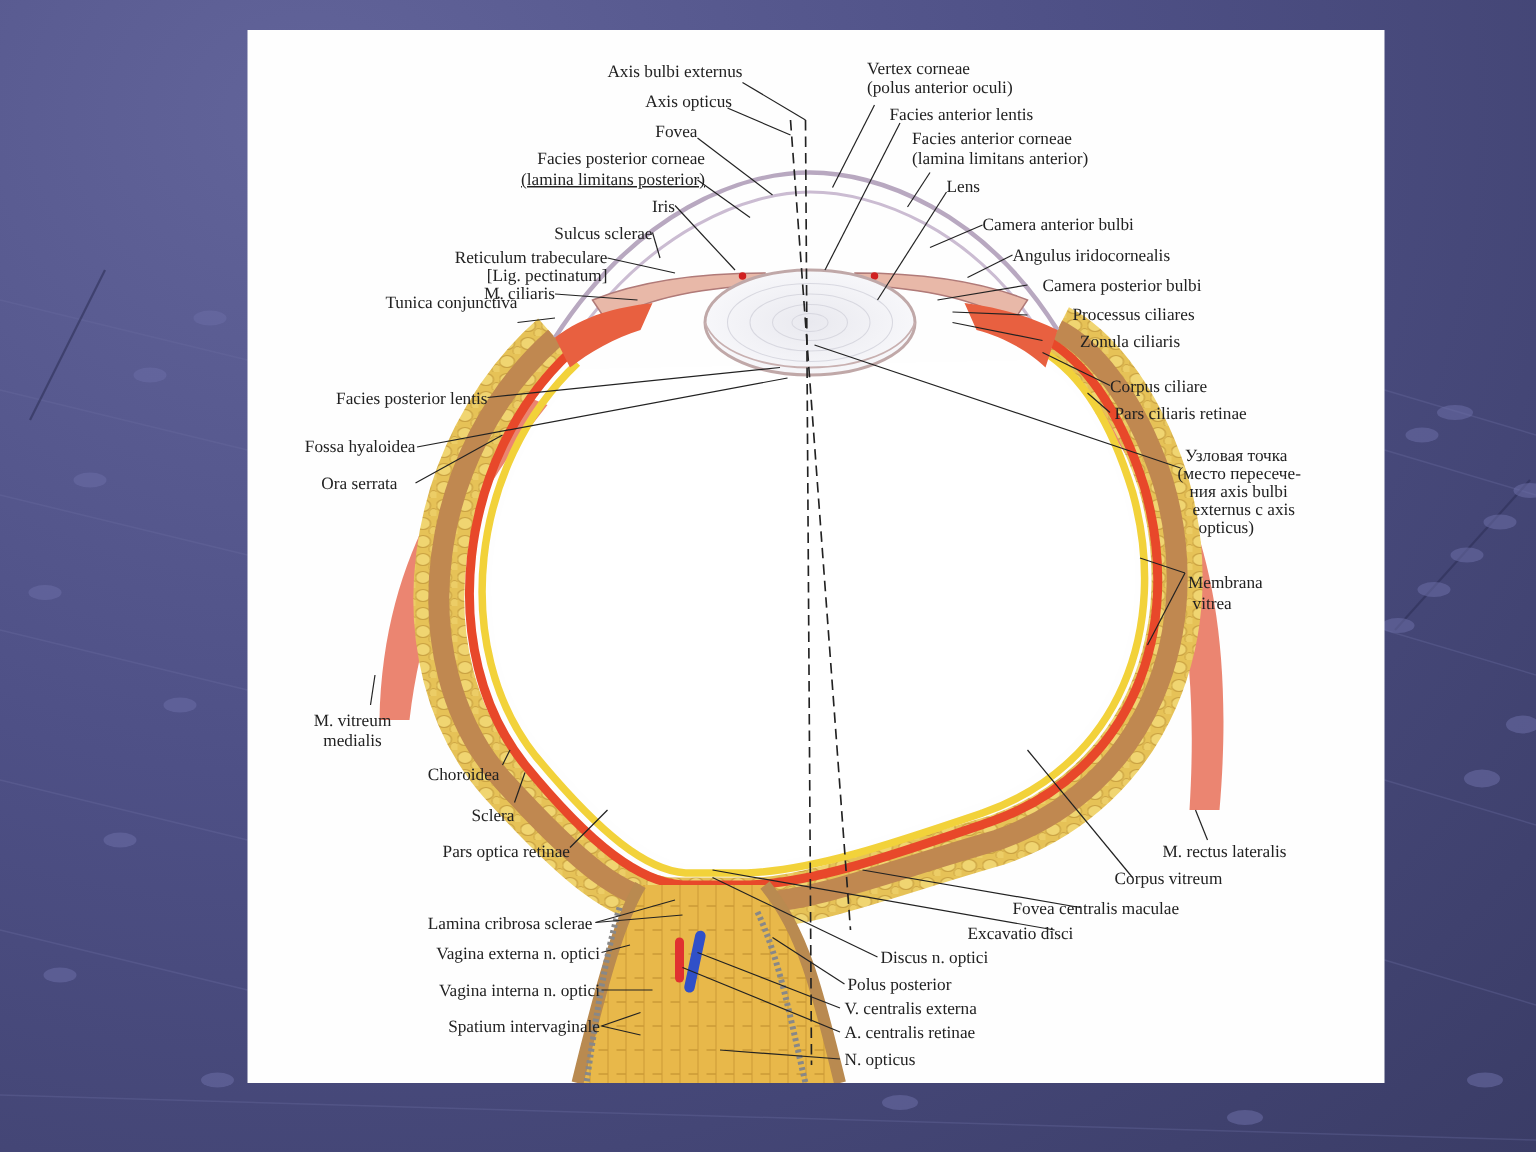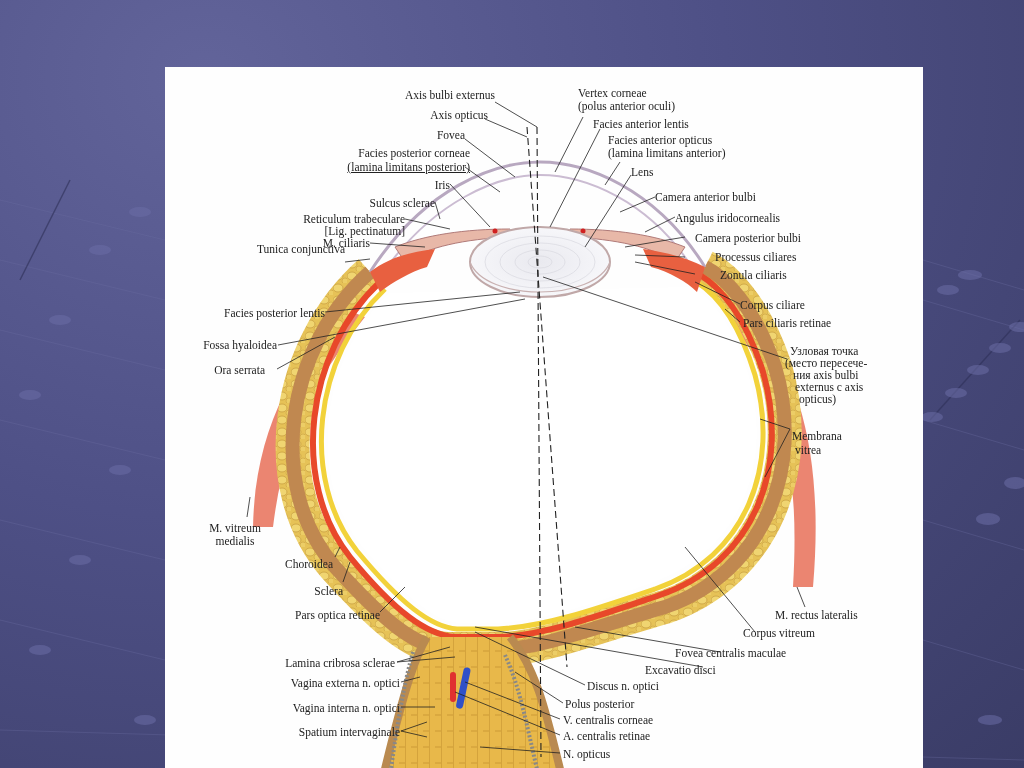--- a/index.html
+++ b/index.html
@@ -5,21 +5,20 @@
   html, body { margin:0; padding:0; }
   body {
     width:1024px; height:768px; overflow:hidden; position:relative;
     background: radial-gradient(ellipse at 20% 10%, #62649a 0%, #4e5086 45%, #3a3c66 100%);
     font-family: "Liberation Serif", serif;
   }
   .bg-deco { position:absolute; inset:0; }
   .slide {
     position:absolute; left:165px; top:20px; width:758px; height:702px;
     background:#fefefe;
-    margin-top:47px;
   }
   .diagram { position:absolute; left:0; top:0; }
   .lbl {
     position:absolute; font-size:11.5px; color:#222; white-space:nowrap; line-height:12px;
     font-family: "Liberation Serif", serif;
   }
   .lbl.r { text-align:right; }
   .lbl.c { text-align:center; }
 </style>
 </head>
@@ -186,21 +185,21 @@
   <div class="lbl r" style="left:220px;top:112px;width:65px;">Iris</div>
   <div class="lbl r" style="left:150px;top:130px;width:120px;">Sulcus sclerae</div>
   <div class="lbl r" style="left:100px;top:146px;width:140px;">Reticulum trabeculare</div>
   <div class="lbl r" style="left:100px;top:158px;width:140px;">[Lig. pectinatum]</div>
   <div class="lbl r" style="left:100px;top:170px;width:105px;">M. ciliaris</div>
   <div class="lbl r" style="left:50px;top:176px;width:130px;">Tunica conjunctiva</div>
 
   <div class="lbl" style="left:413px;top:20px;">Vertex corneae</div>
   <div class="lbl" style="left:413px;top:33px;">(polus anterior oculi)</div>
   <div class="lbl" style="left:428px;top:51px;">Facies anterior lentis</div>
-  <div class="lbl" style="left:443px;top:67px;">Facies anterior opticus</div>
+  <div class="lbl" style="left:443px;top:67px;">Facies anterior corneae</div>
   <div class="lbl" style="left:443px;top:80px;">(lamina limitans anterior)</div>
   <div class="lbl" style="left:466px;top:99px;">Lens</div>
   <div class="lbl" style="left:490px;top:124px;">Camera anterior bulbi</div>
   <div class="lbl" style="left:510px;top:145px;">Angulus iridocornealis</div>
   <div class="lbl" style="left:530px;top:165px;">Camera posterior bulbi</div>
   <div class="lbl" style="left:550px;top:184px;">Processus ciliares</div>
   <div class="lbl" style="left:555px;top:202px;">Zonula ciliaris</div>
   <div class="lbl" style="left:575px;top:232px;">Corpus ciliare</div>
   <div class="lbl" style="left:578px;top:250px;">Pars ciliaris retinae</div>
 
@@ -225,17 +224,17 @@
   <div class="lbl" style="left:610px;top:542px;">M. rectus lateralis</div>
   <div class="lbl" style="left:578px;top:560px;">Corpus vitreum</div>
   <div class="lbl" style="left:510px;top:580px;">Fovea centralis maculae</div>
   <div class="lbl" style="left:480px;top:597px;">Excavatio disci</div>
 
   <div class="lbl r" style="left:40px;top:590px;width:190px;">Lamina cribrosa sclerae</div>
   <div class="lbl" style="left:422px;top:613px;">Discus n. optici</div>
   <div class="lbl r" style="left:40px;top:610px;width:195px;">Vagina externa n. optici</div>
   <div class="lbl" style="left:400px;top:631px;">Polus posterior</div>
   <div class="lbl r" style="left:40px;top:635px;width:195px;">Vagina interna n. optici</div>
-  <div class="lbl" style="left:398px;top:647px;">V. centralis corneae</div>
+  <div class="lbl" style="left:398px;top:647px;">V. centralis externa</div>
   <div class="lbl r" style="left:40px;top:659px;width:195px;">Spatium intervaginale</div>
   <div class="lbl" style="left:398px;top:663px;">A. centralis retinae</div>
   <div class="lbl" style="left:398px;top:681px;">N. opticus</div>
 </div>
 
 </body></html>

